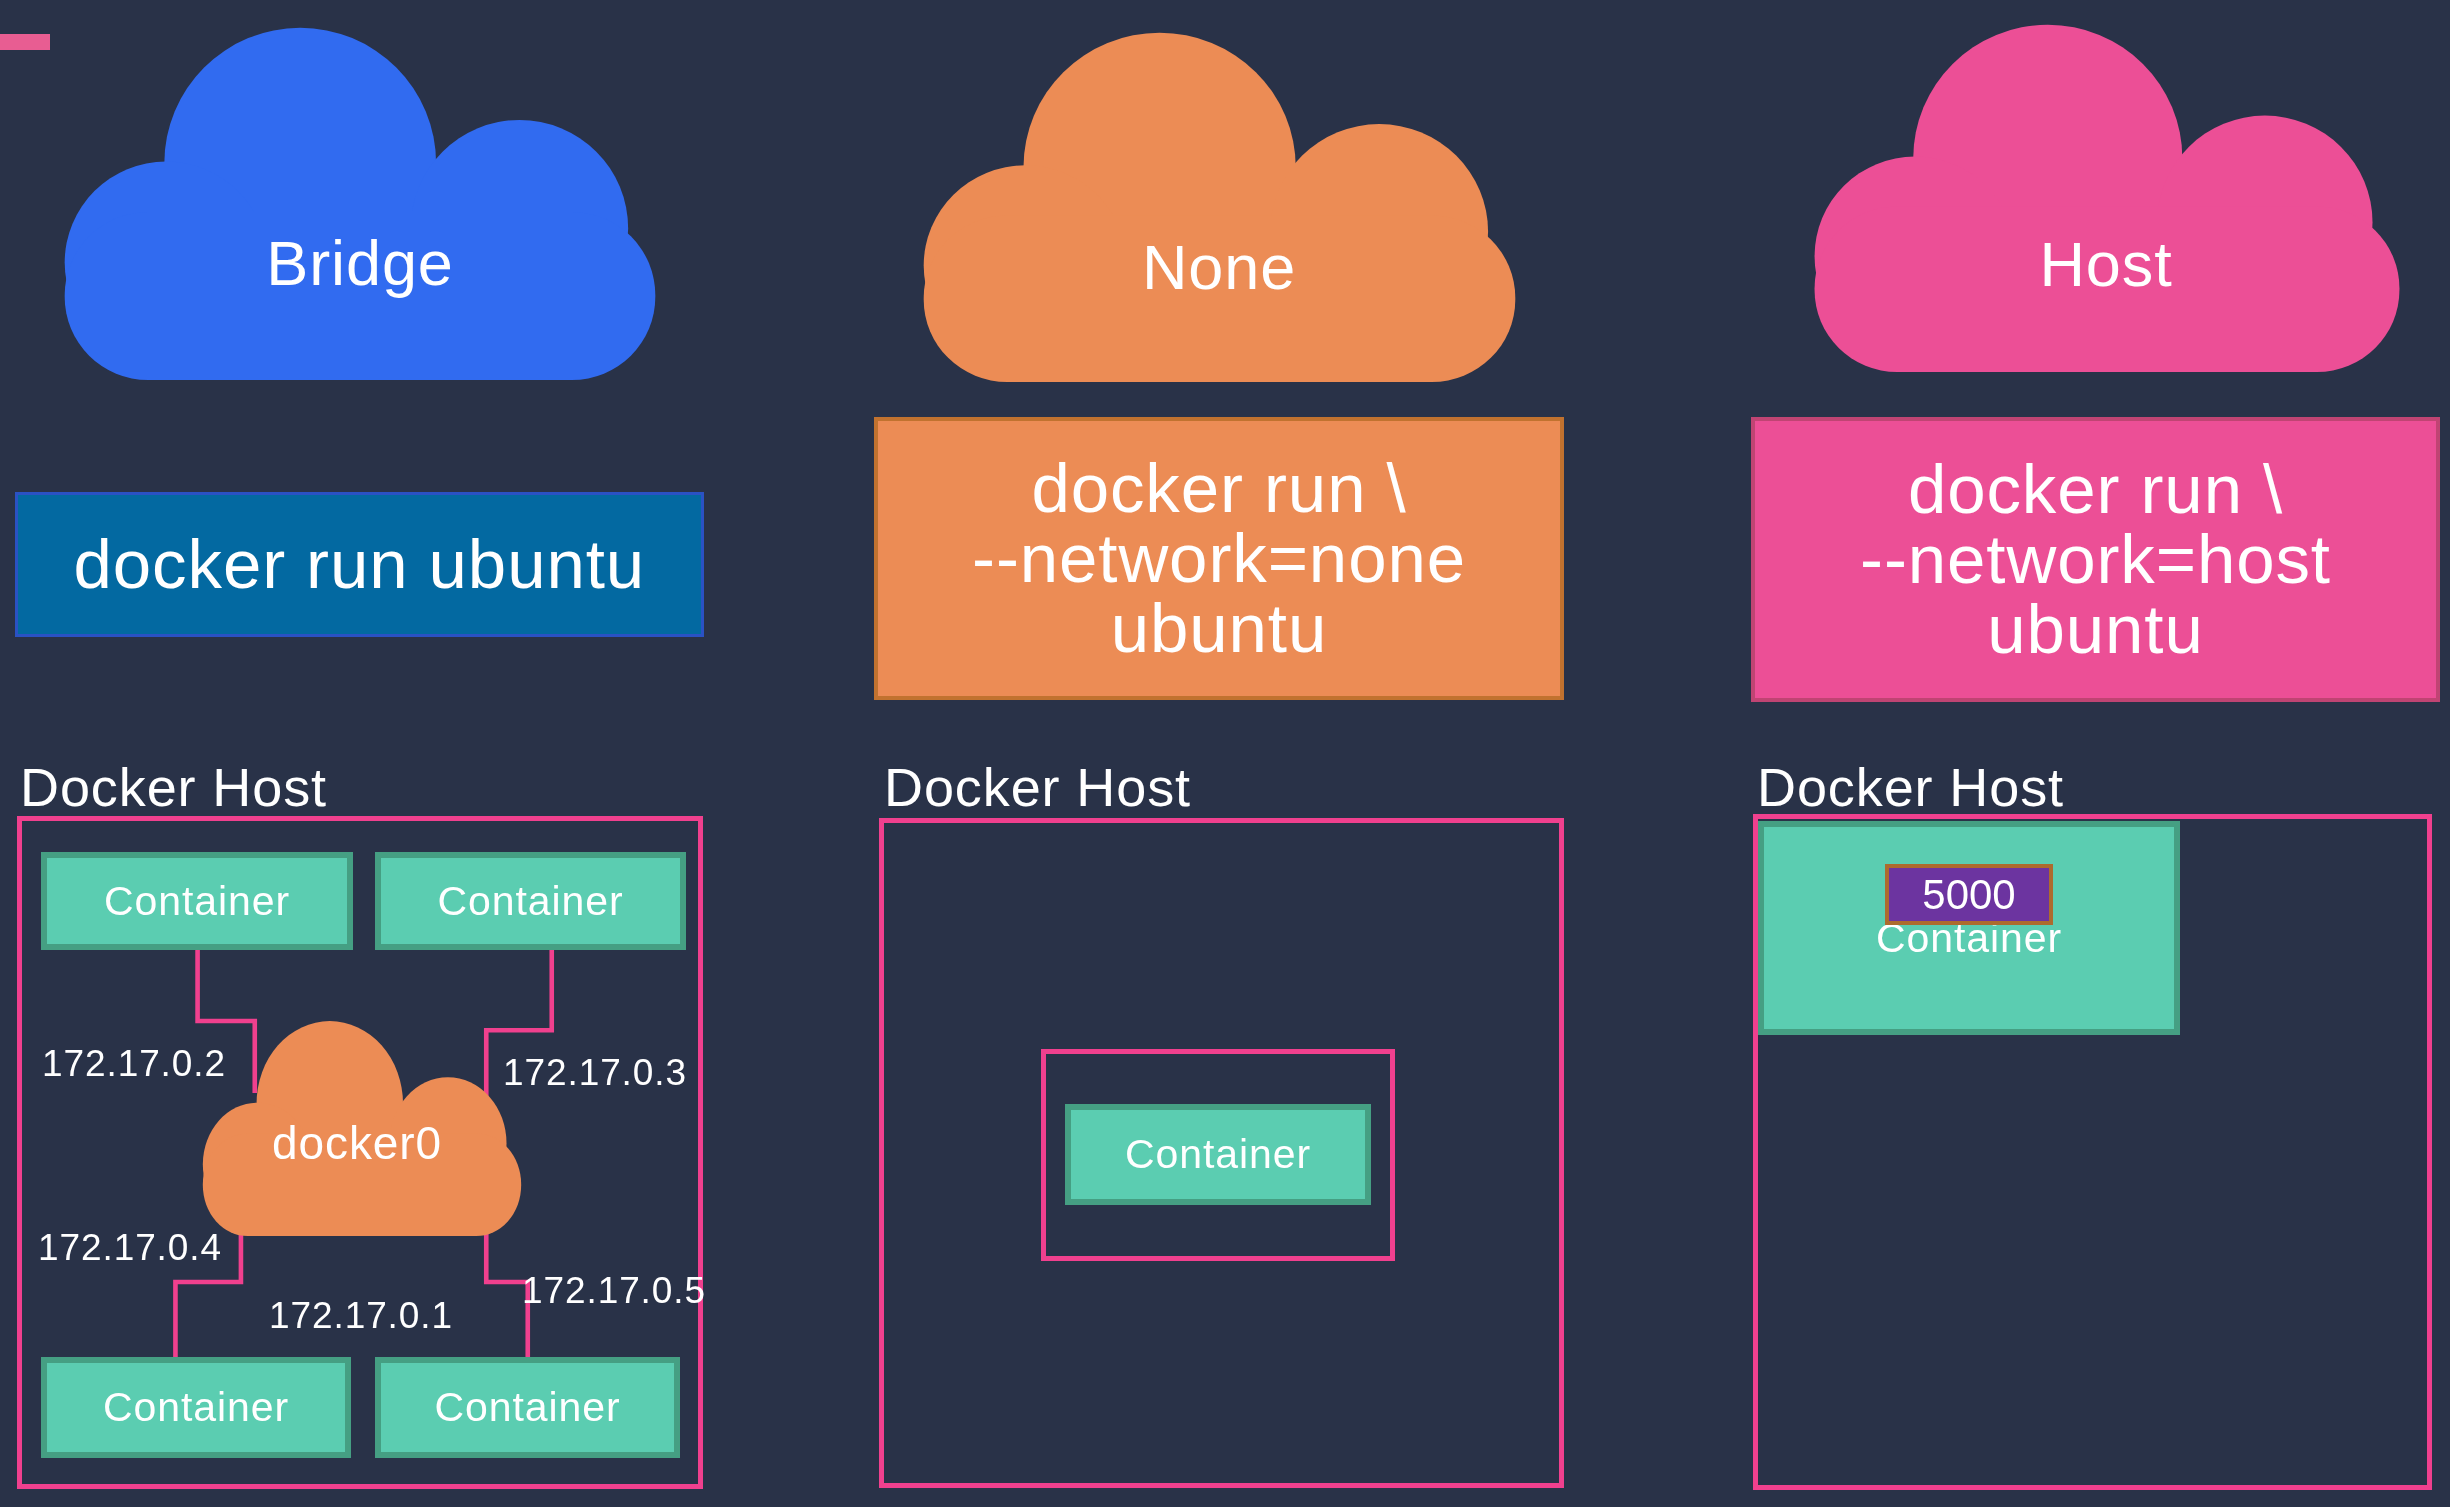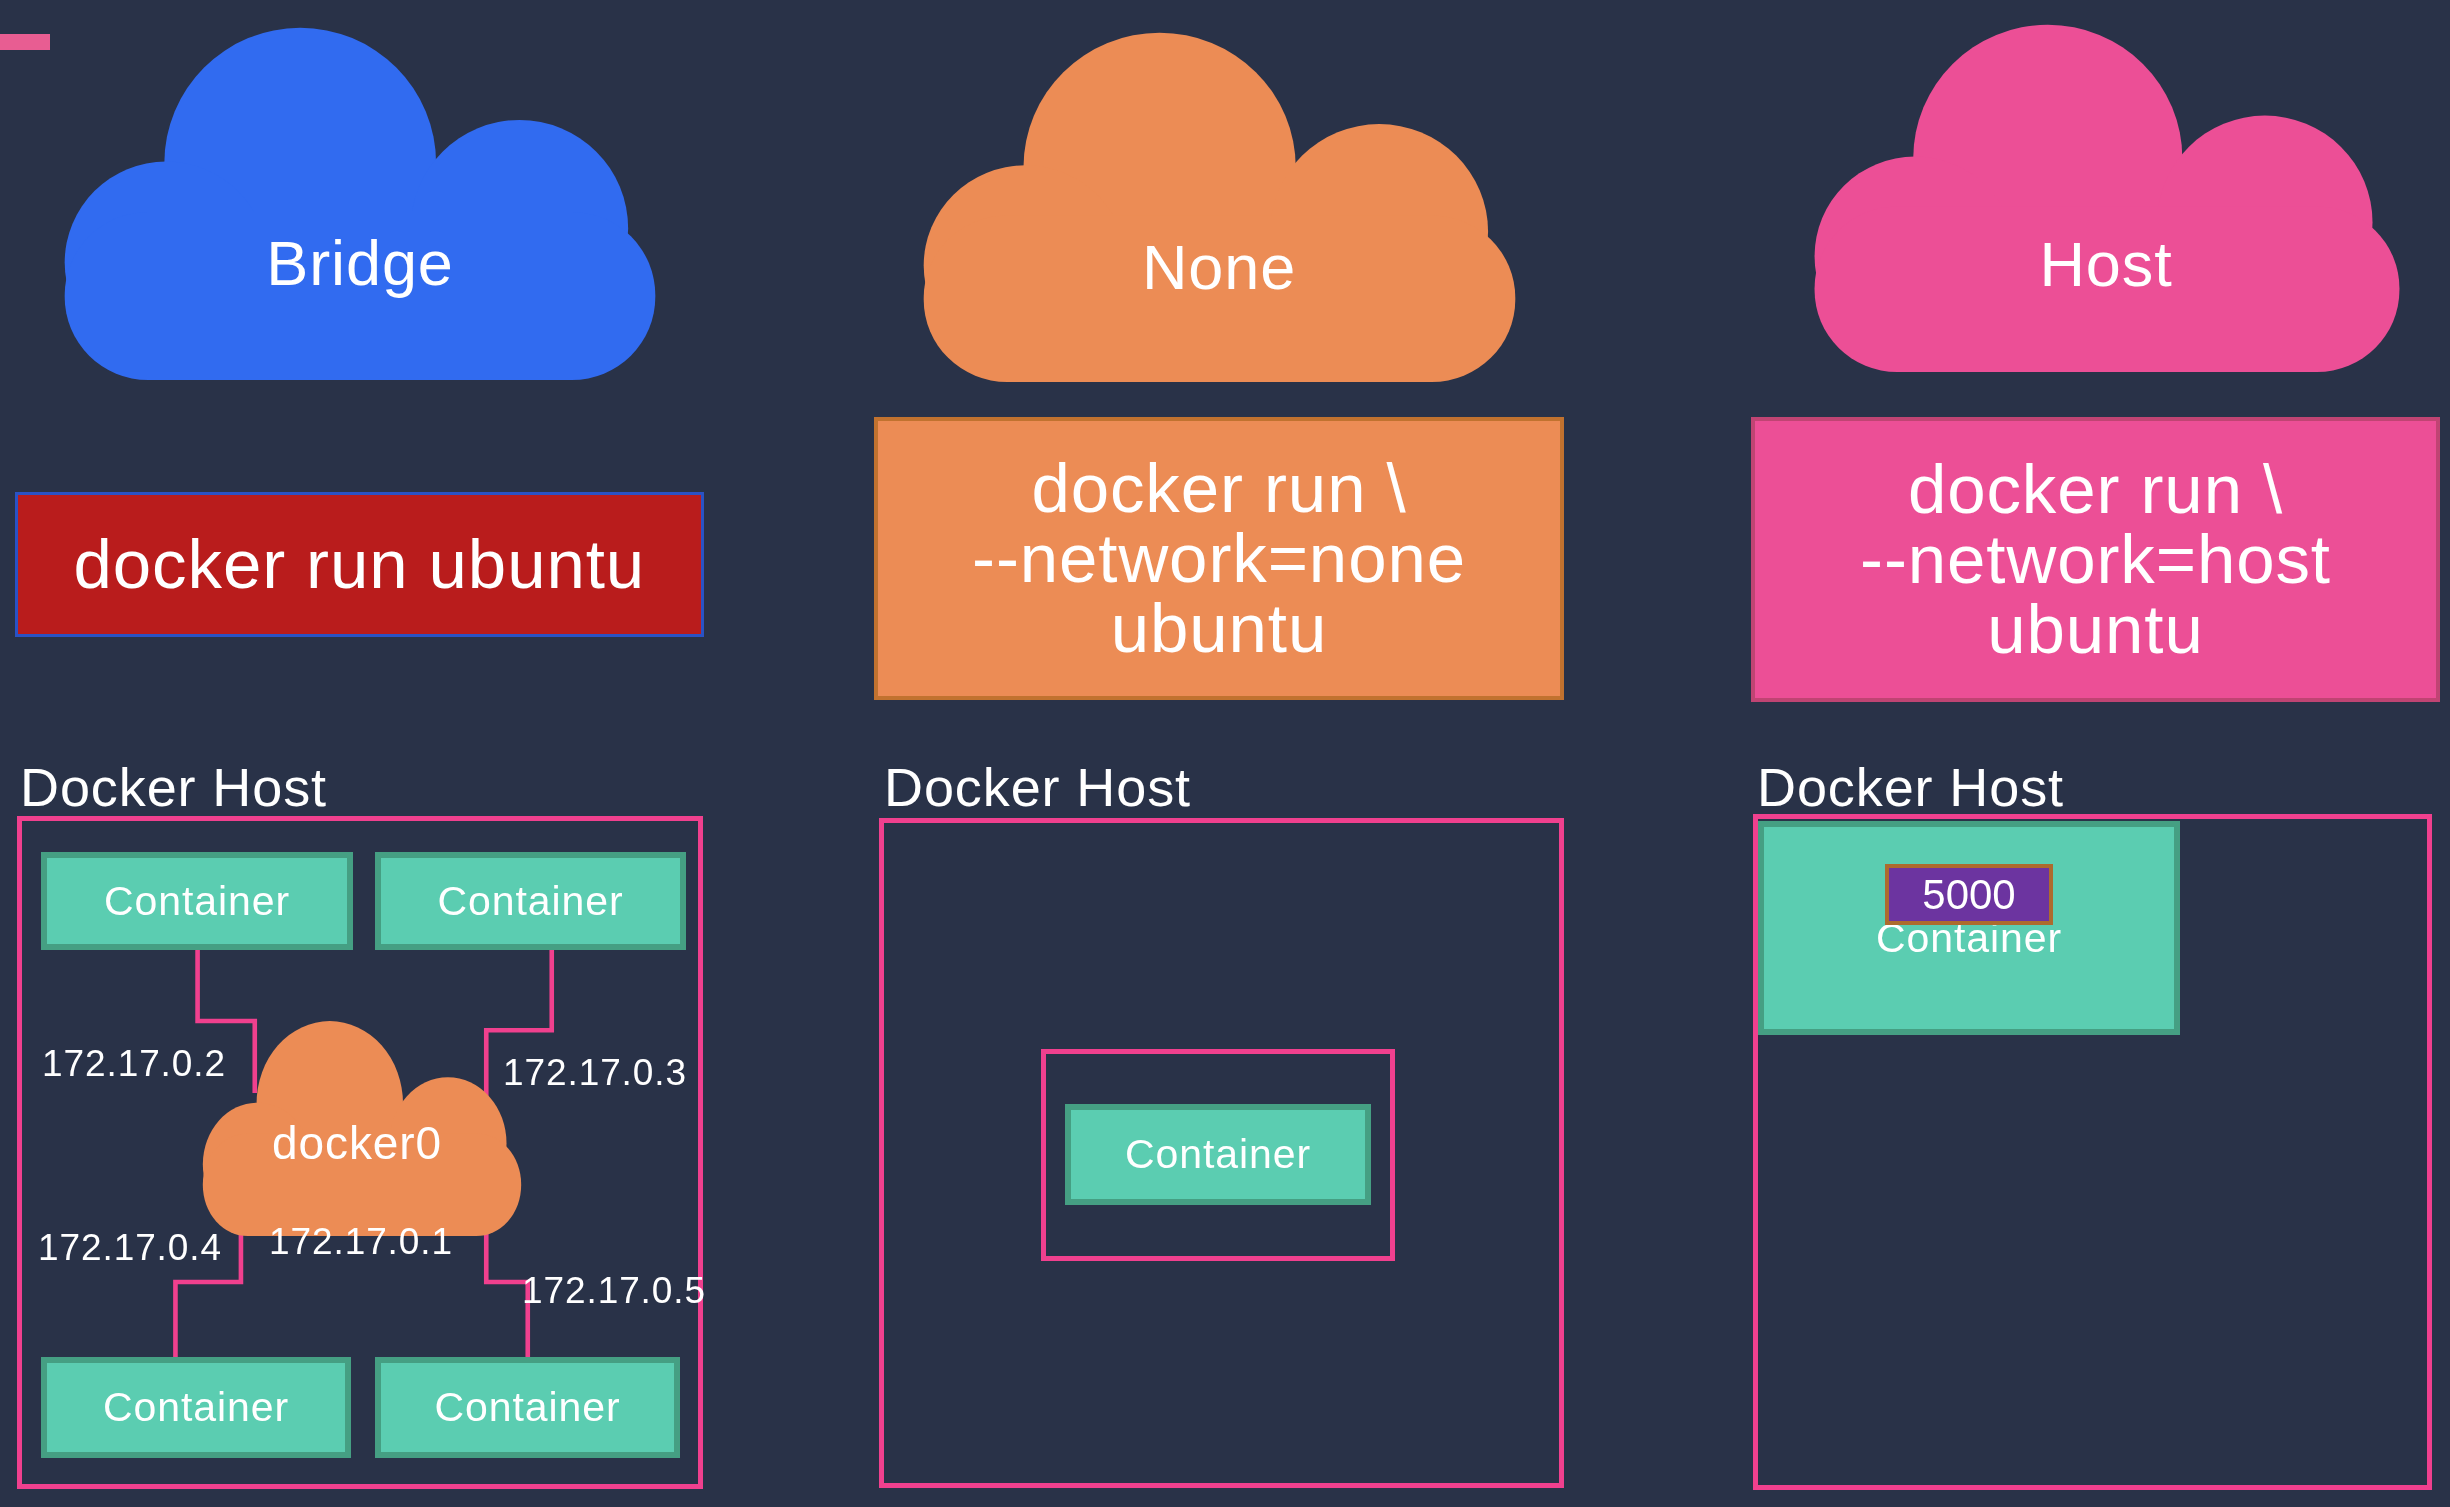--- a/index.html
+++ b/index.html
@@ -20,21 +20,21 @@
 
   .cloud-label{font-size:63px;letter-spacing:0.9px;}
   .docker0-label{font-size:46px;letter-spacing:0.9px;}
 
   
   .cmd-box{
     position:absolute;display:flex;flex-direction:column;
     align-items:center;justify-content:center;
     text-align:center;font-size:69px;line-height:70px;letter-spacing:0.9px;
   }
-  .cmd-blue{background:#b91c1c;border:3.7px solid #2A52C4;}
+  .cmd-blue{background:#0369a1;border:3.7px solid #2A52C4;}
   .cmd-orange{background:#EC8C55;border:4.6px solid #C1722F;}
   .cmd-pink{background:#EC4F96;border:4.6px solid #C04473;}
 
   
   .host-label{position:absolute;font-size:54px;letter-spacing:0.9px;}
   .outer-box{position:absolute;border:5.5px solid #F0408E;background:transparent;}
   .inner-box{position:absolute;border:5.5px solid #F0408E;background:transparent;}
 
   
   .container-box{
@@ -103,21 +103,21 @@
       <circle cx="258" cy="112" r="60"></circle>
       <circle cx="63" cy="131" r="56"></circle>
       <rect x="7" y="103" width="326" height="93" rx="46"></rect>
     </g>
   </svg>
   <div class="center-anchor docker0-label" style="left:357px;top:1143px;">docker0</div>
 
   <div class="center-anchor ip-label" style="left:134px;top:1064px;">172.17.0.2</div>
   <div class="center-anchor ip-label" style="left:595px;top:1073px;">172.17.0.3</div>
   <div class="center-anchor ip-label" style="left:130px;top:1248px;">172.17.0.4</div>
-  <div class="center-anchor ip-label" style="left:361px;top:1242px;text-align:center;">172.17.0.1</div>
+  <div class="center-anchor ip-label" style="left:361px;top:1316px;text-align:center;">172.17.0.1</div>
   <div class="center-anchor ip-label" style="left:594px;top:1291px;margin-left:20px;">172.17.0.5</div>
 
   <div class="container-box" style="left:41px;top:1357px;width:310px;height:101px;">
     <span>Container</span>
   </div>
   <div class="container-box" style="left:375px;top:1357px;width:305px;height:101px;">
     <span>Container</span>
   </div>
 
   <svg class="cloud" style="left:911px;top:31px;" width="617" height="351" viewBox="0 0 340 196" preserveAspectRatio="none">

